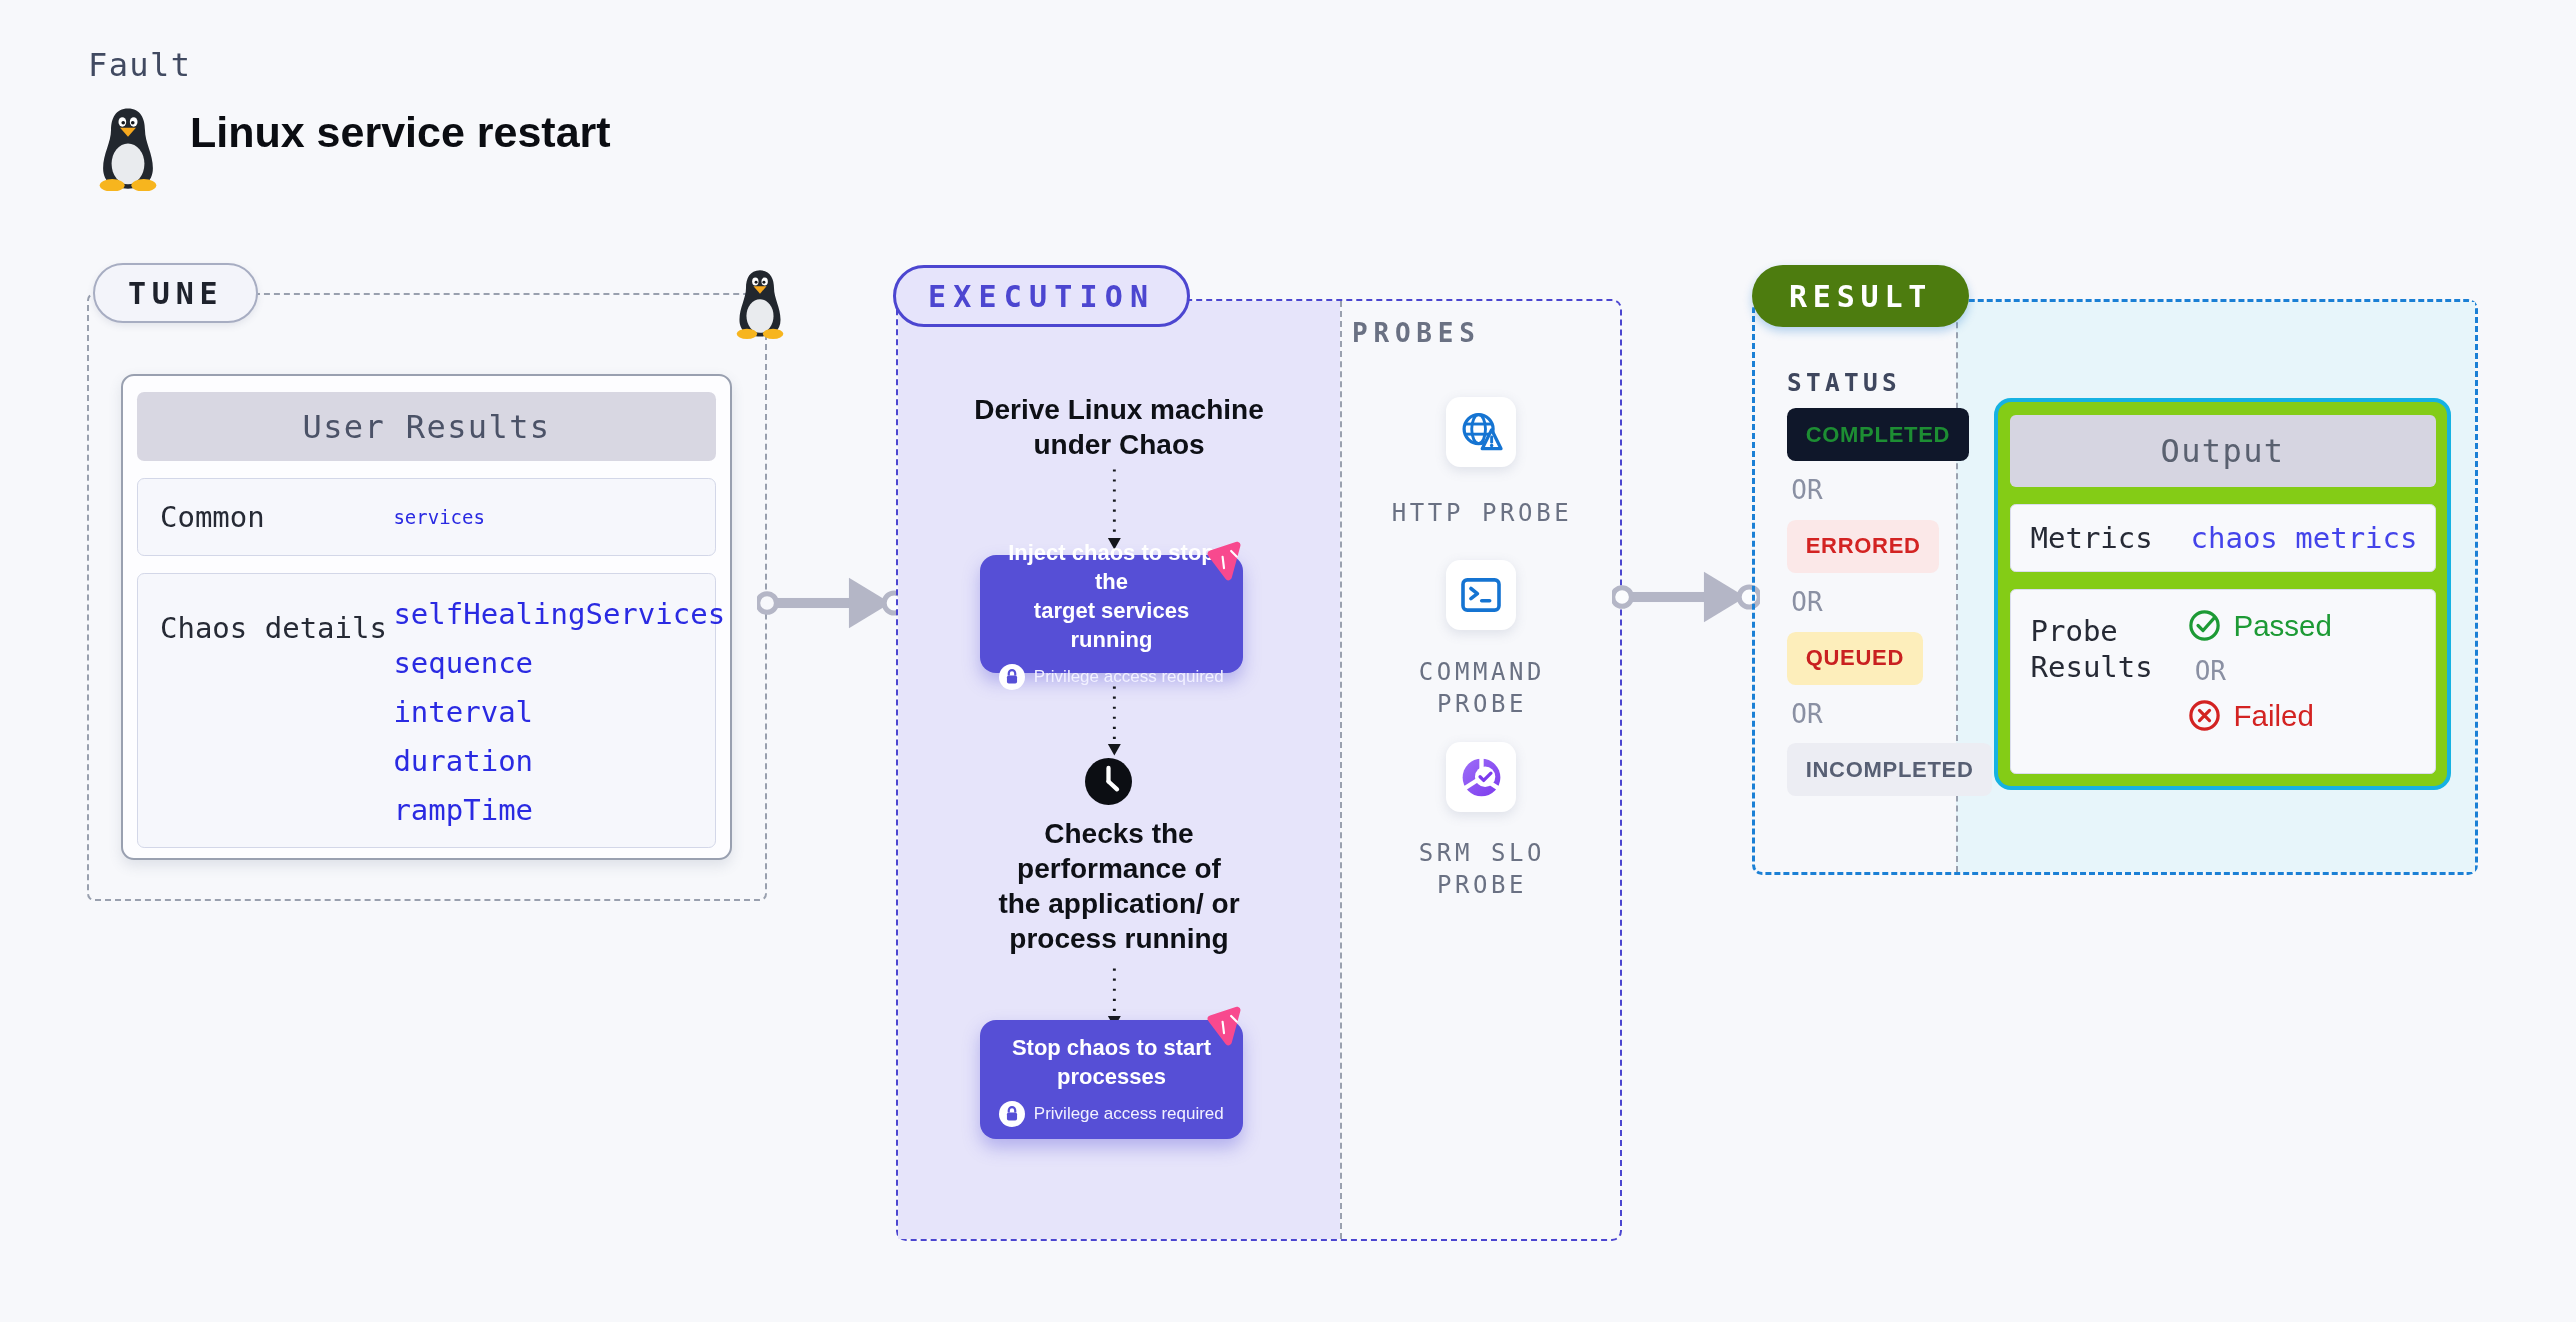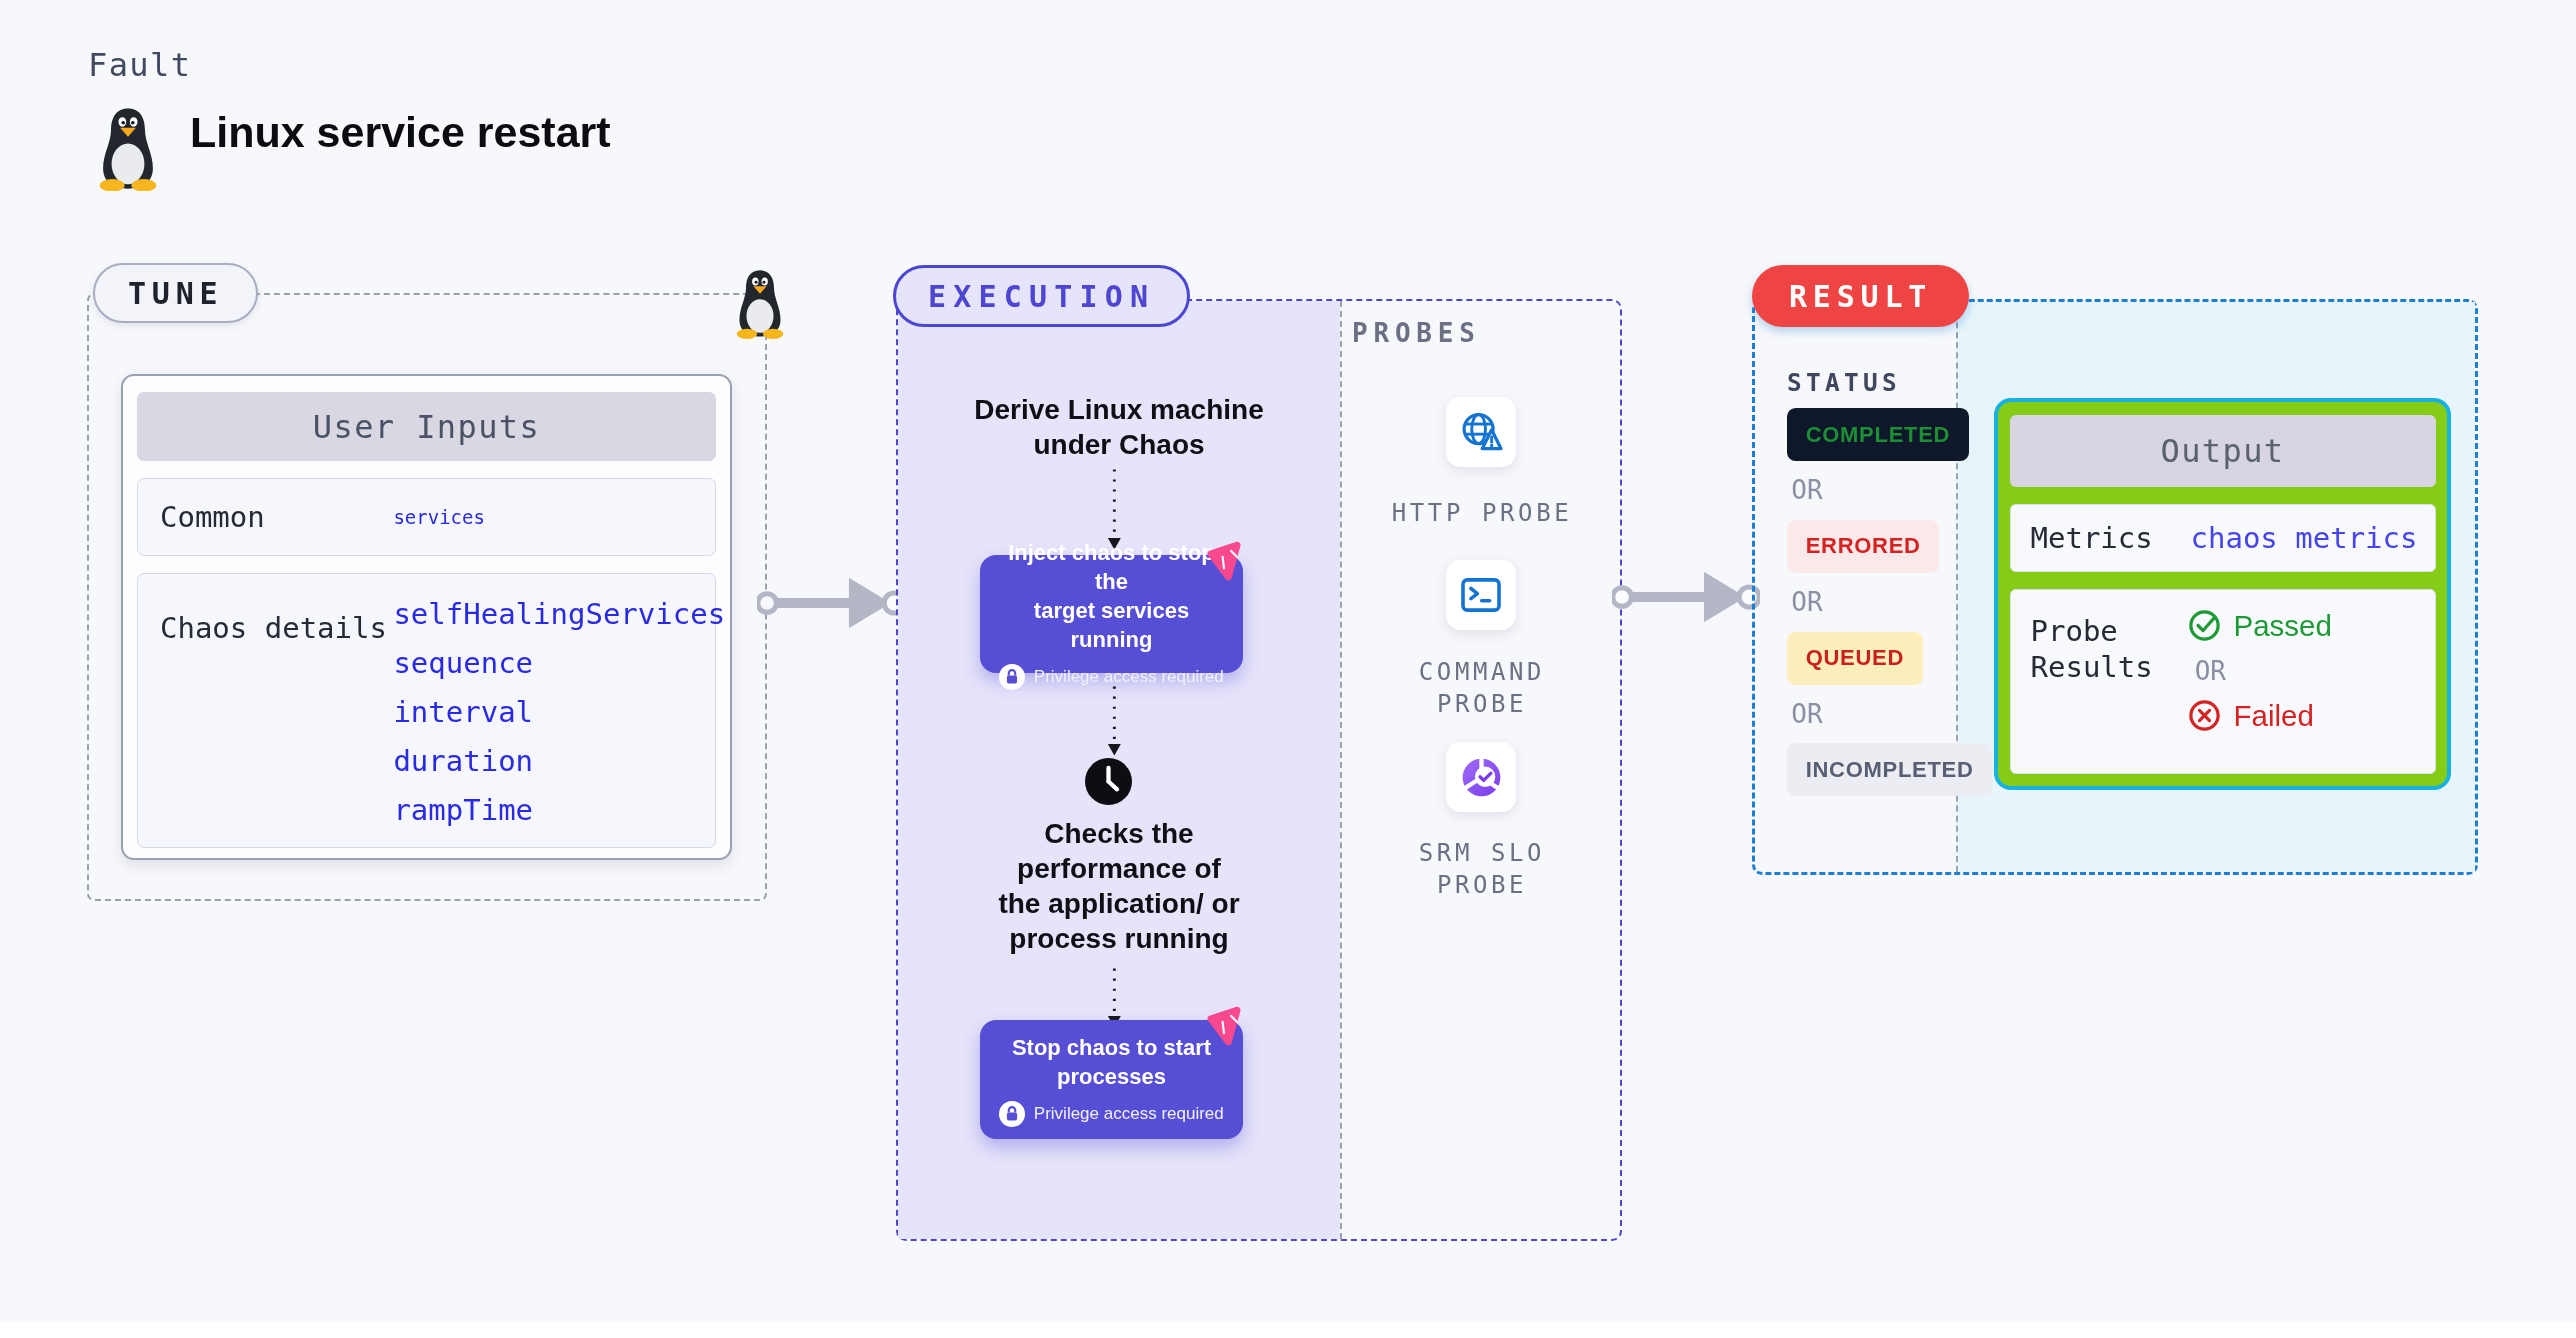--- a/index.html
+++ b/index.html
@@ -97,21 +97,21 @@
   .probe-label { position:absolute; left:476px; width:216px; text-align:center;
     font-size:24px; line-height:32px; color:#6a7183; letter-spacing:3.6px; }
   .probe-label-1 { top:196px; } .probe-label-2 { top:355px; } .probe-label-3 { top:536px; }
 
   
   .result-box { left:1752px; top:299px; width:726px; height:576px;
     border:3.6px dashed #1b80d5; border-radius:10px; }
   .result-right-bg { position:absolute; left:201px; top:0; bottom:0; right:0;
     background:#e7f5fa; border-left:2.2px dashed #9aa1af; }
   .result-badge { left:1752px; top:265px; height:62px; padding:0 37px;
-    background:#ef4444; border-radius:35px;
+    background:#4d7c0f; border-radius:35px;
     display:flex; align-items:center; justify-content:center;
     font-size:30px; font-weight:bold; color:#ffffff; letter-spacing:5.8px;
     box-shadow:0 4.3px 10px rgba(17,115,205,.3); }
   .status-label { position:absolute; left:32px; top:66px; font-size:24.4px; font-weight:bold;
     color:#3f475e; letter-spacing:4.3px; }
   .status-col { position:absolute; left:32px; top:106px;
     display:flex; flex-direction:column; align-items:flex-start; gap:14.4px; }
   .status-badge { height:53px; padding:0 18.7px; border-radius:8.6px;
     display:flex; align-items:center;
     font-family:"Liberation Sans", sans-serif; font-weight:700; font-size:22px;
@@ -174,21 +174,21 @@
     <ellipse cx="25" cy="15" rx="3.4" ry="4.2" fill="#ffffff"></ellipse>
     <ellipse cx="35" cy="15" rx="3.4" ry="4.2" fill="#ffffff"></ellipse>
     <circle cx="25.8" cy="15.7" r="1.6" fill="#14171c"></circle>
     <circle cx="34.2" cy="15.7" r="1.6" fill="#14171c"></circle>
     <path d="M23 20 L37 20 L30 28 Z" fill="#f6a81e"></path>
     <ellipse cx="16" cy="71" rx="11" ry="5.5" fill="#f7b51e"></ellipse>
     <ellipse cx="44" cy="71" rx="11" ry="5.5" fill="#f7b51e"></ellipse>
   </svg>
 
   <div class="abs ui-card">
-    <div class="ui-header mono">User Inputs</div>
+    <div class="ui-header mono">User Results</div>
     <div class="ui-row ui-row-common">
       <span class="ui-row-label mono">Common</span>
       <span class="ui-value mono">services</span>
     </div>
     <div class="ui-row ui-row-chaos">
       <span class="ui-row-label mono">Chaos details</span>
       <div class="ui-values-list">
         <span>selfHealingServices</span>
         <span>sequence</span>
         <span>interval</span>

